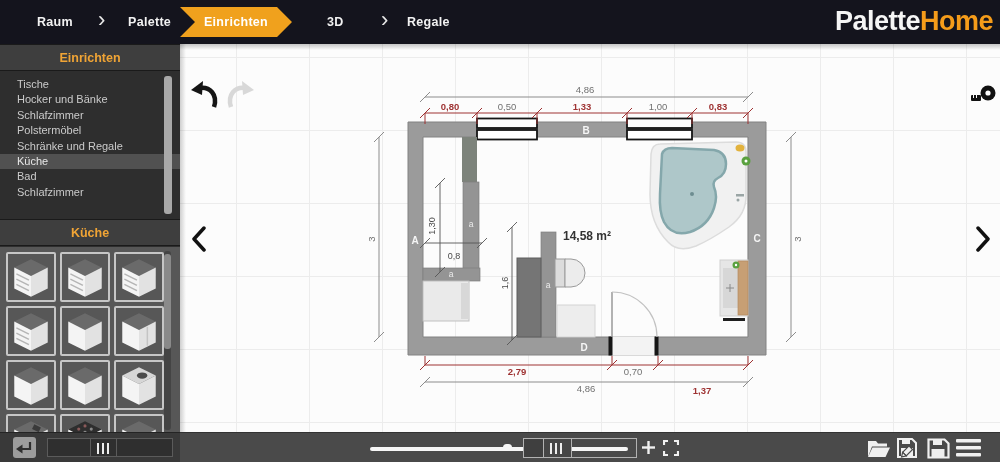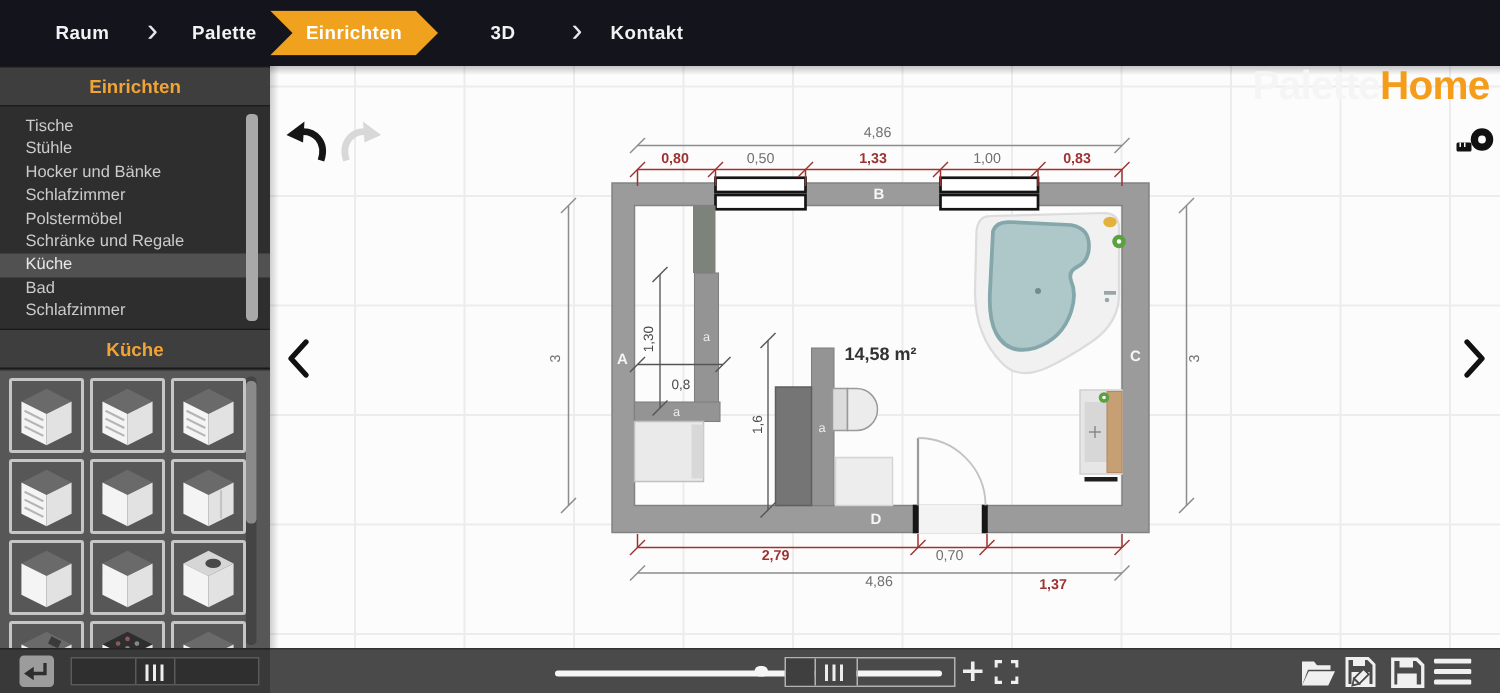--- a/index.html
+++ b/index.html
@@ -7,21 +7,21 @@
   body { font-family:"Liberation Sans","DejaVu Sans",sans-serif; }
   #app { position:relative; width:1000px; height:462px; background:#2e2e2e; overflow:hidden; }
 
   
   .topbar { position:absolute; left:0; top:0; width:1000px; height:44px; background:#14141d; z-index:30; }
   .crumb { position:absolute; top:15px; color:#f2f2f2; font-size:12.5px; font-weight:700; letter-spacing:.3px; cursor:pointer; }
   .crumb-sep { position:absolute; top:7px; color:#e8e8e8; font-size:22px; font-weight:400; }
   .badge { position:absolute; left:180px; top:7px; width:112px; height:30px; background:#f0a11d;
            clip-path:polygon(0 0, calc(100% - 15px) 0, 100% 50%, calc(100% - 15px) 100%, 0 100%, 15px 50%);
            color:#fff; font-size:12.5px; font-weight:700; text-align:center; line-height:30px; letter-spacing:.3px; cursor:pointer; }
-  .logo { position:absolute; right:7px; top:6px; font-size:27px; font-weight:700; letter-spacing:-.5px;margin-top:36px; }
+  .logo { position:absolute; right:7px; top:6px; font-size:27px; font-weight:700; letter-spacing:-.5px; }
   .logo .p1 { color:#f5f5f5; } .logo .p2 { color:#f59c1a; }
 
   
   .side-header { position:absolute; left:0; width:180px; height:27px; background:#3e3e3e; border-top:1px solid #1a1a1a; border-bottom:1px solid #1a1a1a;
                  color:#f0a435; font-size:12.5px; font-weight:700; text-align:center; line-height:26px; z-index:20; }
   #cat-panel { position:absolute; left:0; top:72px; width:180px; height:148px; background:#2e2e2e; overflow:hidden; z-index:20; }
   .cat { height:15.4px; line-height:15.4px; padding-left:17px; font-size:11px; color:#cbcbcb; cursor:pointer; white-space:nowrap; }
   .cat.sel { background:#515151; color:#e8e8e8; }
   #cat-panel { padding-top:5px; }
   .scroll-v { position:absolute; border-radius:3px; }
@@ -69,29 +69,28 @@
 
 <div id="app">
 
   <div class="topbar">
     <span class="crumb" style="left:37px">Raum</span>
     <span class="crumb-sep" style="left:98px">›</span>
     <span class="crumb" style="left:128px">Palette</span>
     <div class="badge">Einrichten</div>
     <span class="crumb" style="left:327px">3D</span>
     <span class="crumb-sep" style="left:381px">›</span>
-    <span class="crumb" style="left:407px">Kontakt</span>
+    <span class="crumb" style="left:407px">Regale</span>
     <div class="logo"><span class="p1">Palette</span><span class="p2">Home</span></div>
   </div>
 
   <div class="side-header" style="top:44px">Einrichten</div>
 
   <div id="cat-panel">
       <div class="cat">Tische</div>
-      <div class="cat">Stühle</div>
       <div class="cat">Hocker und Bänke</div>
       <div class="cat">Schlafzimmer</div>
       <div class="cat">Polstermöbel</div>
       <div class="cat">Schränke und Regale</div>
       <div class="cat sel">Küche</div>
       <div class="cat">Bad</div>
       <div class="cat">Schlafzimmer</div>
     </div>
   <div class="scroll-v" style="left:164px; top:76px; width:8px; height:138px; background:#a9a9a9; z-index:21;"></div>
 

